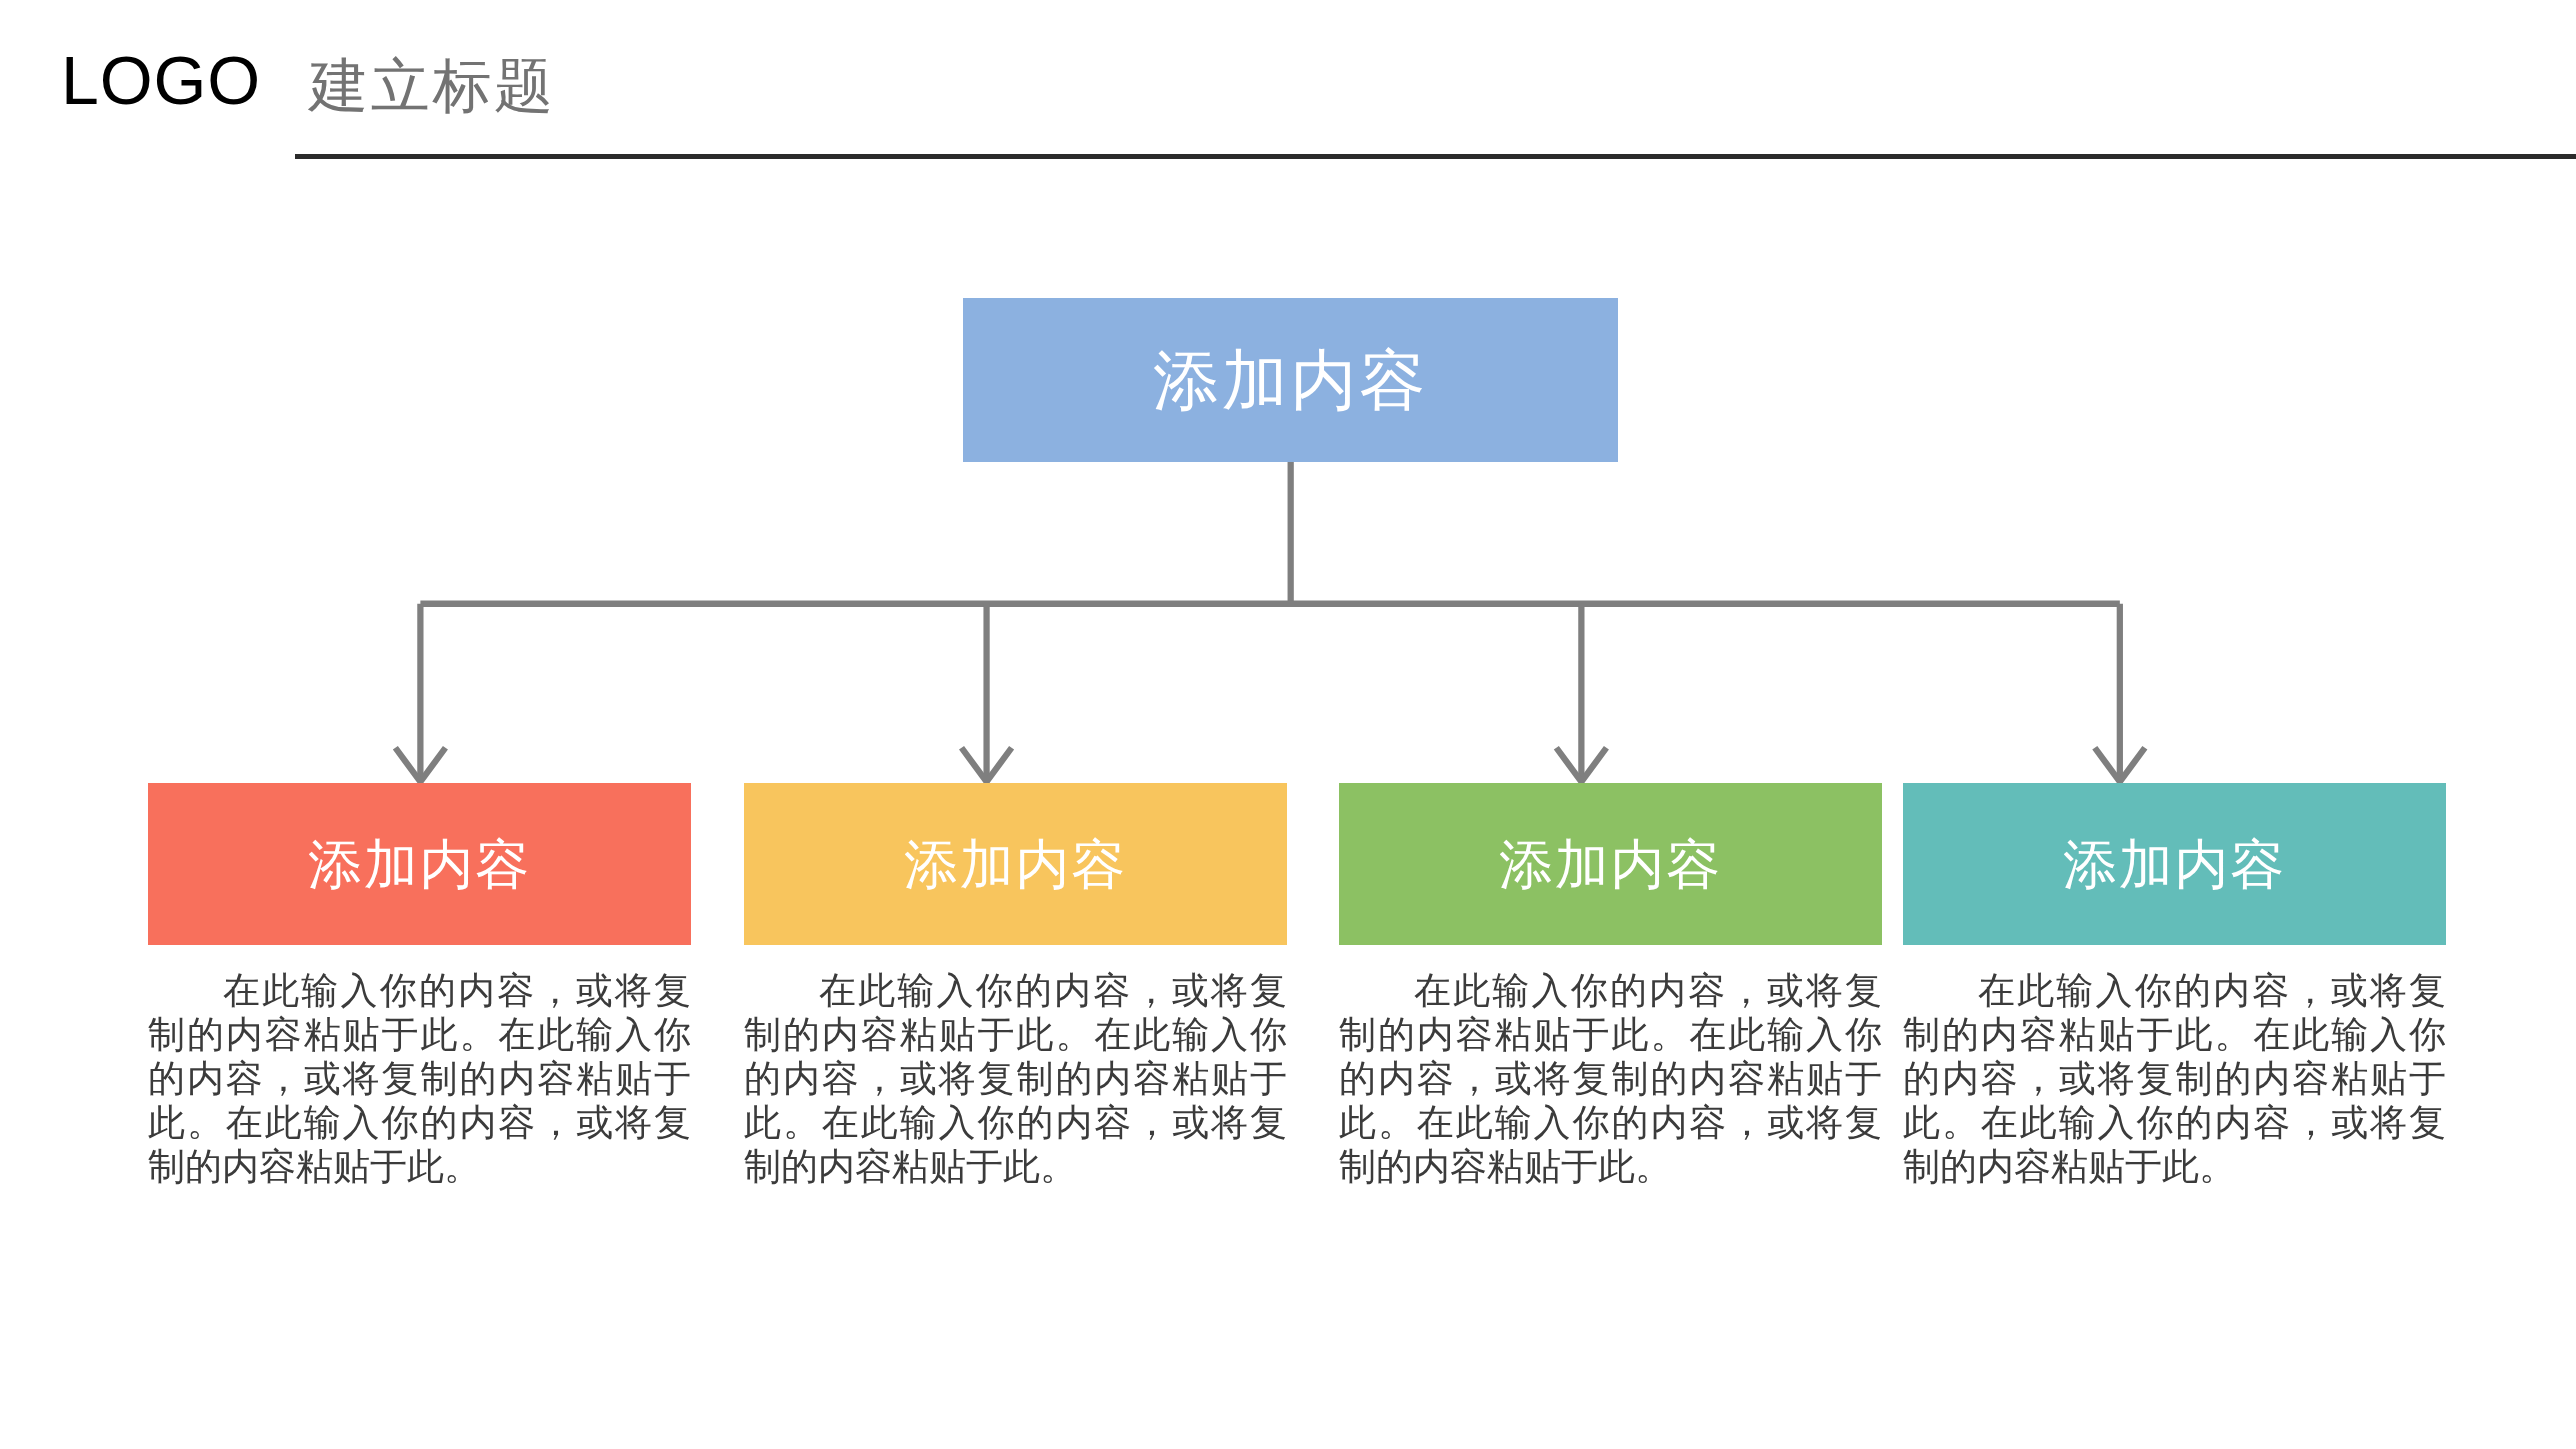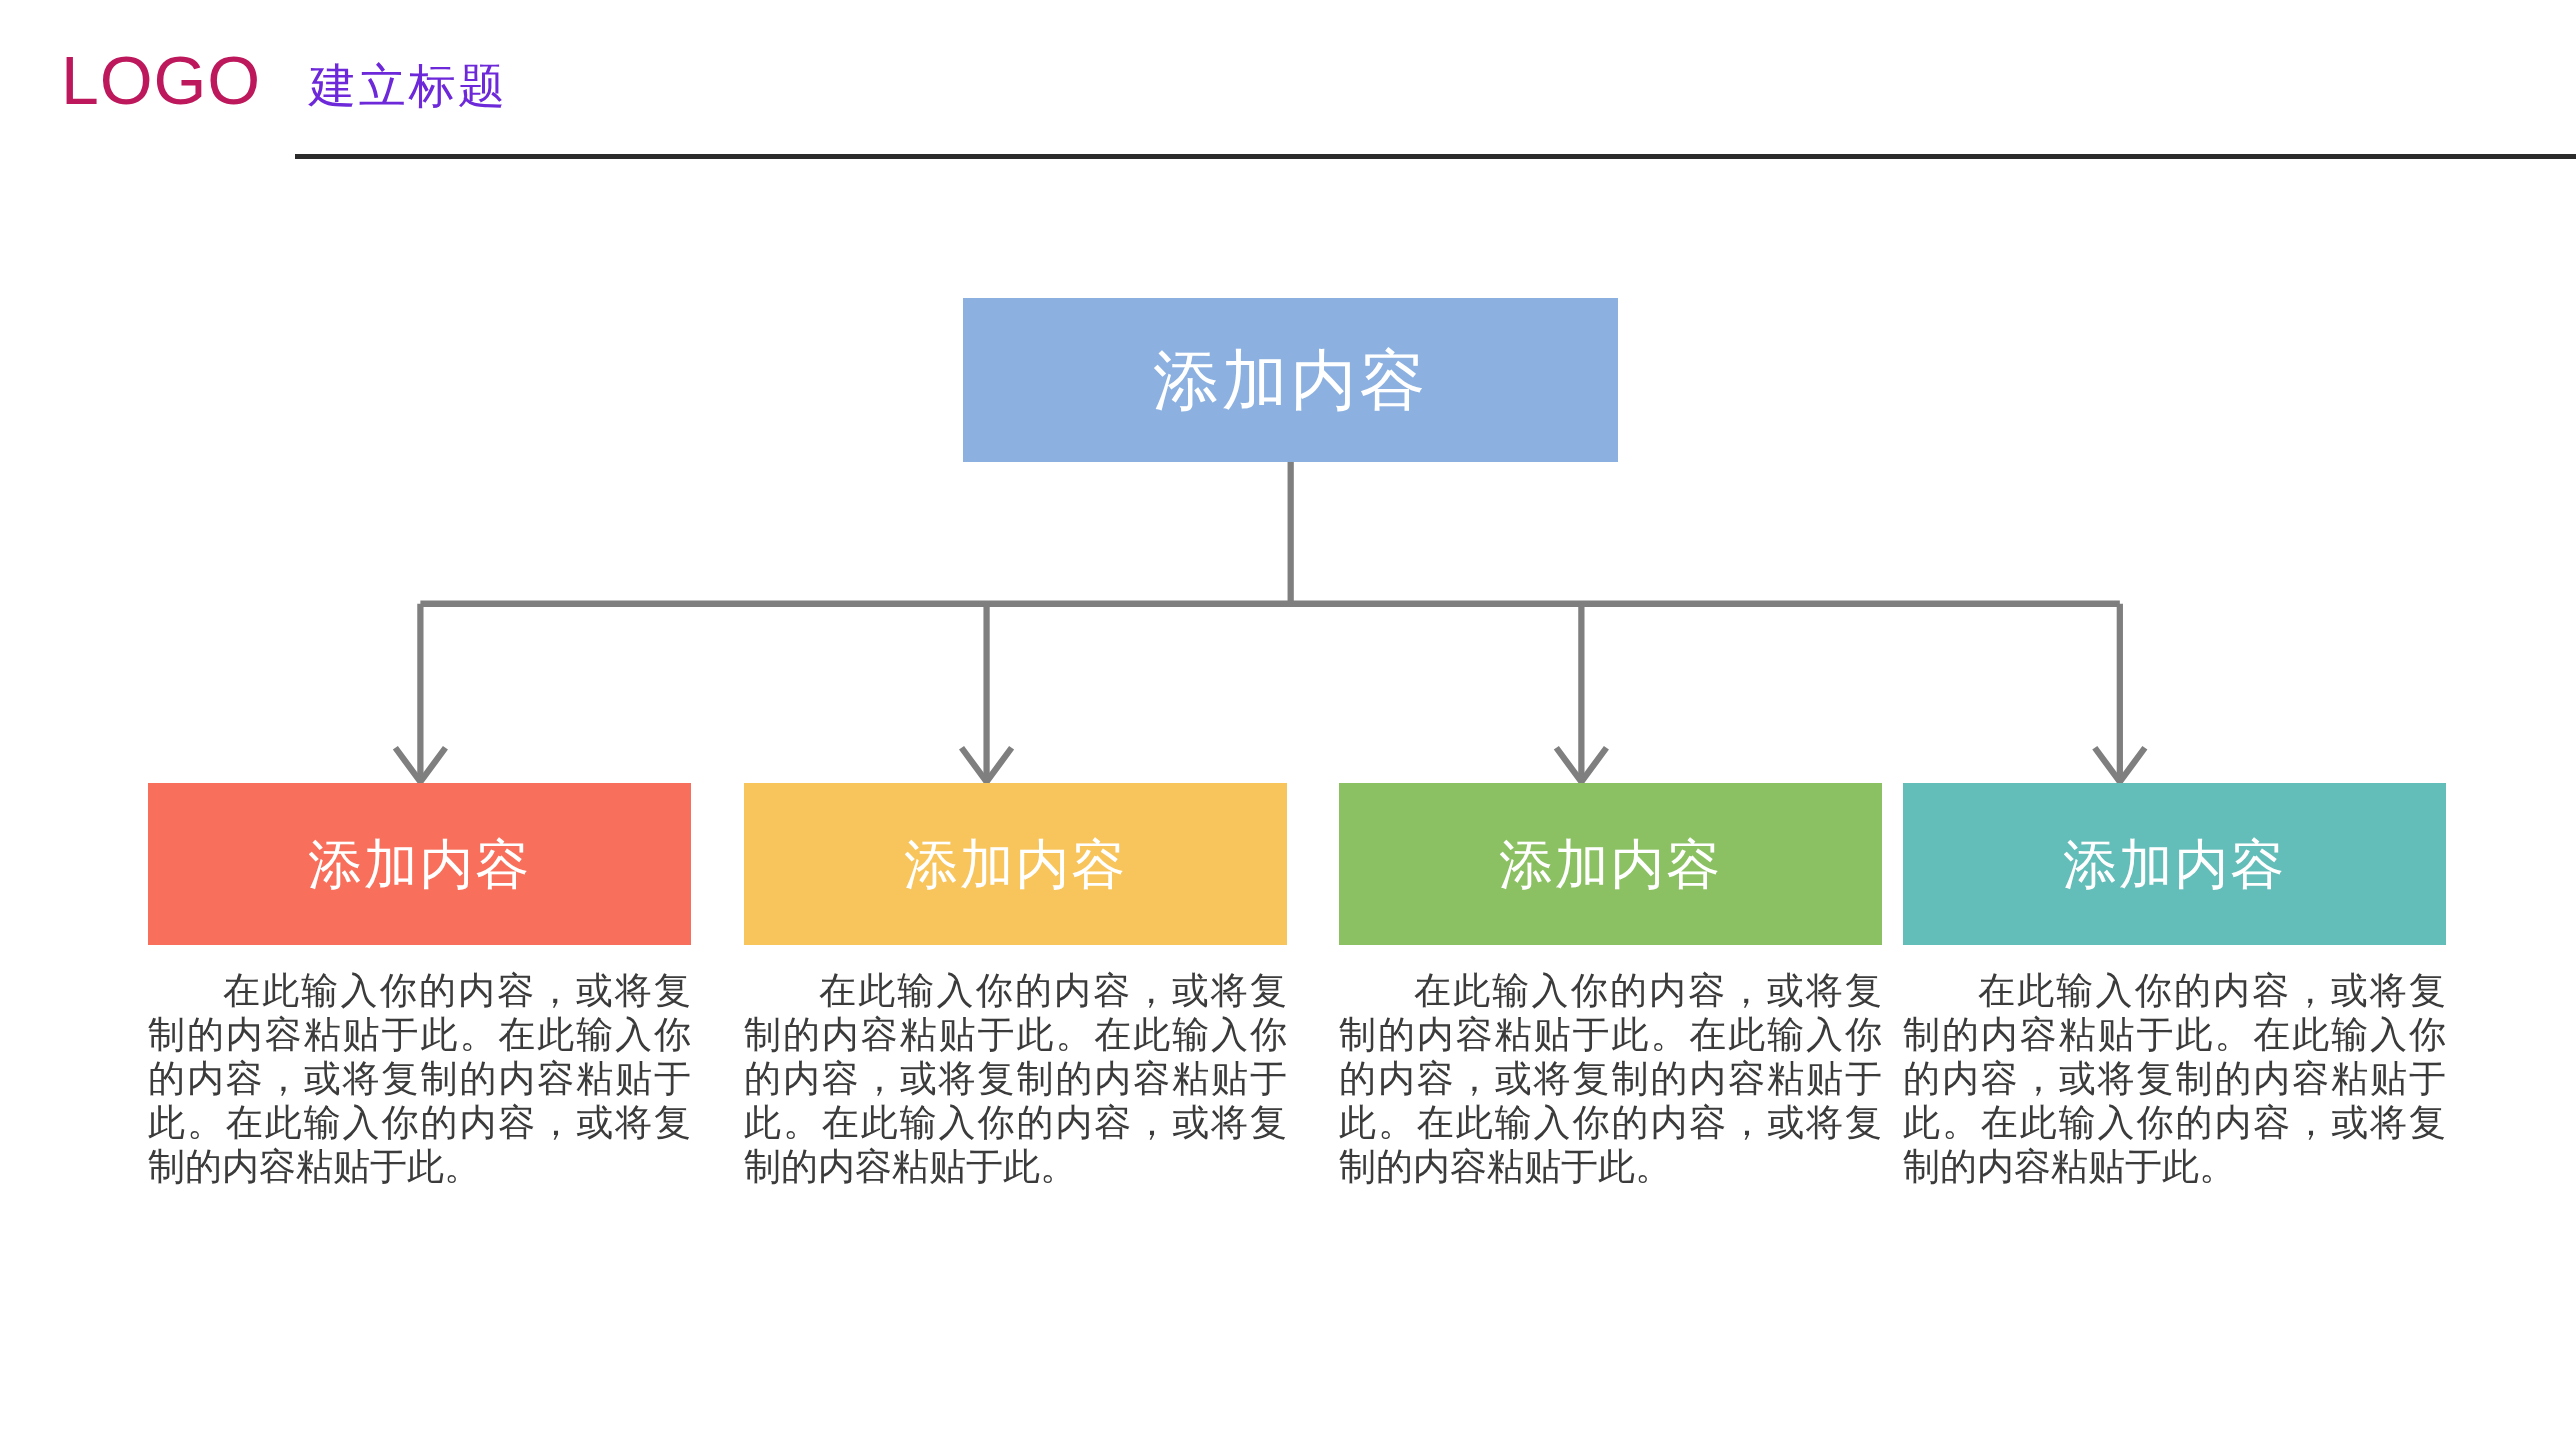--- a/index.html
+++ b/index.html
@@ -27,32 +27,32 @@
     height: 170px;
   }
 
   #logo-text {
     position: absolute;
     left: 61px;
     top: 43px;
     font-size: 68px;
     line-height: 75px;
     letter-spacing: 0.9px;
-    color: #be185d;
+    color: #000000;
     font-weight: 400;
     white-space: nowrap;
   }
 
   #header-title {
     position: absolute;
     left: 309px;
     top: 50px;
-    font-size: 47px;
+    font-size: 59px;
     line-height: 72px;
-    color: #6d28d9;
+    color: #737373;
     font-weight: 400;
     letter-spacing: 2.7px;
     white-space: nowrap;
   }
 
   #header-rule {
     position: absolute;
     left: 295px;
     top: 154px;
     width: 2281px;

